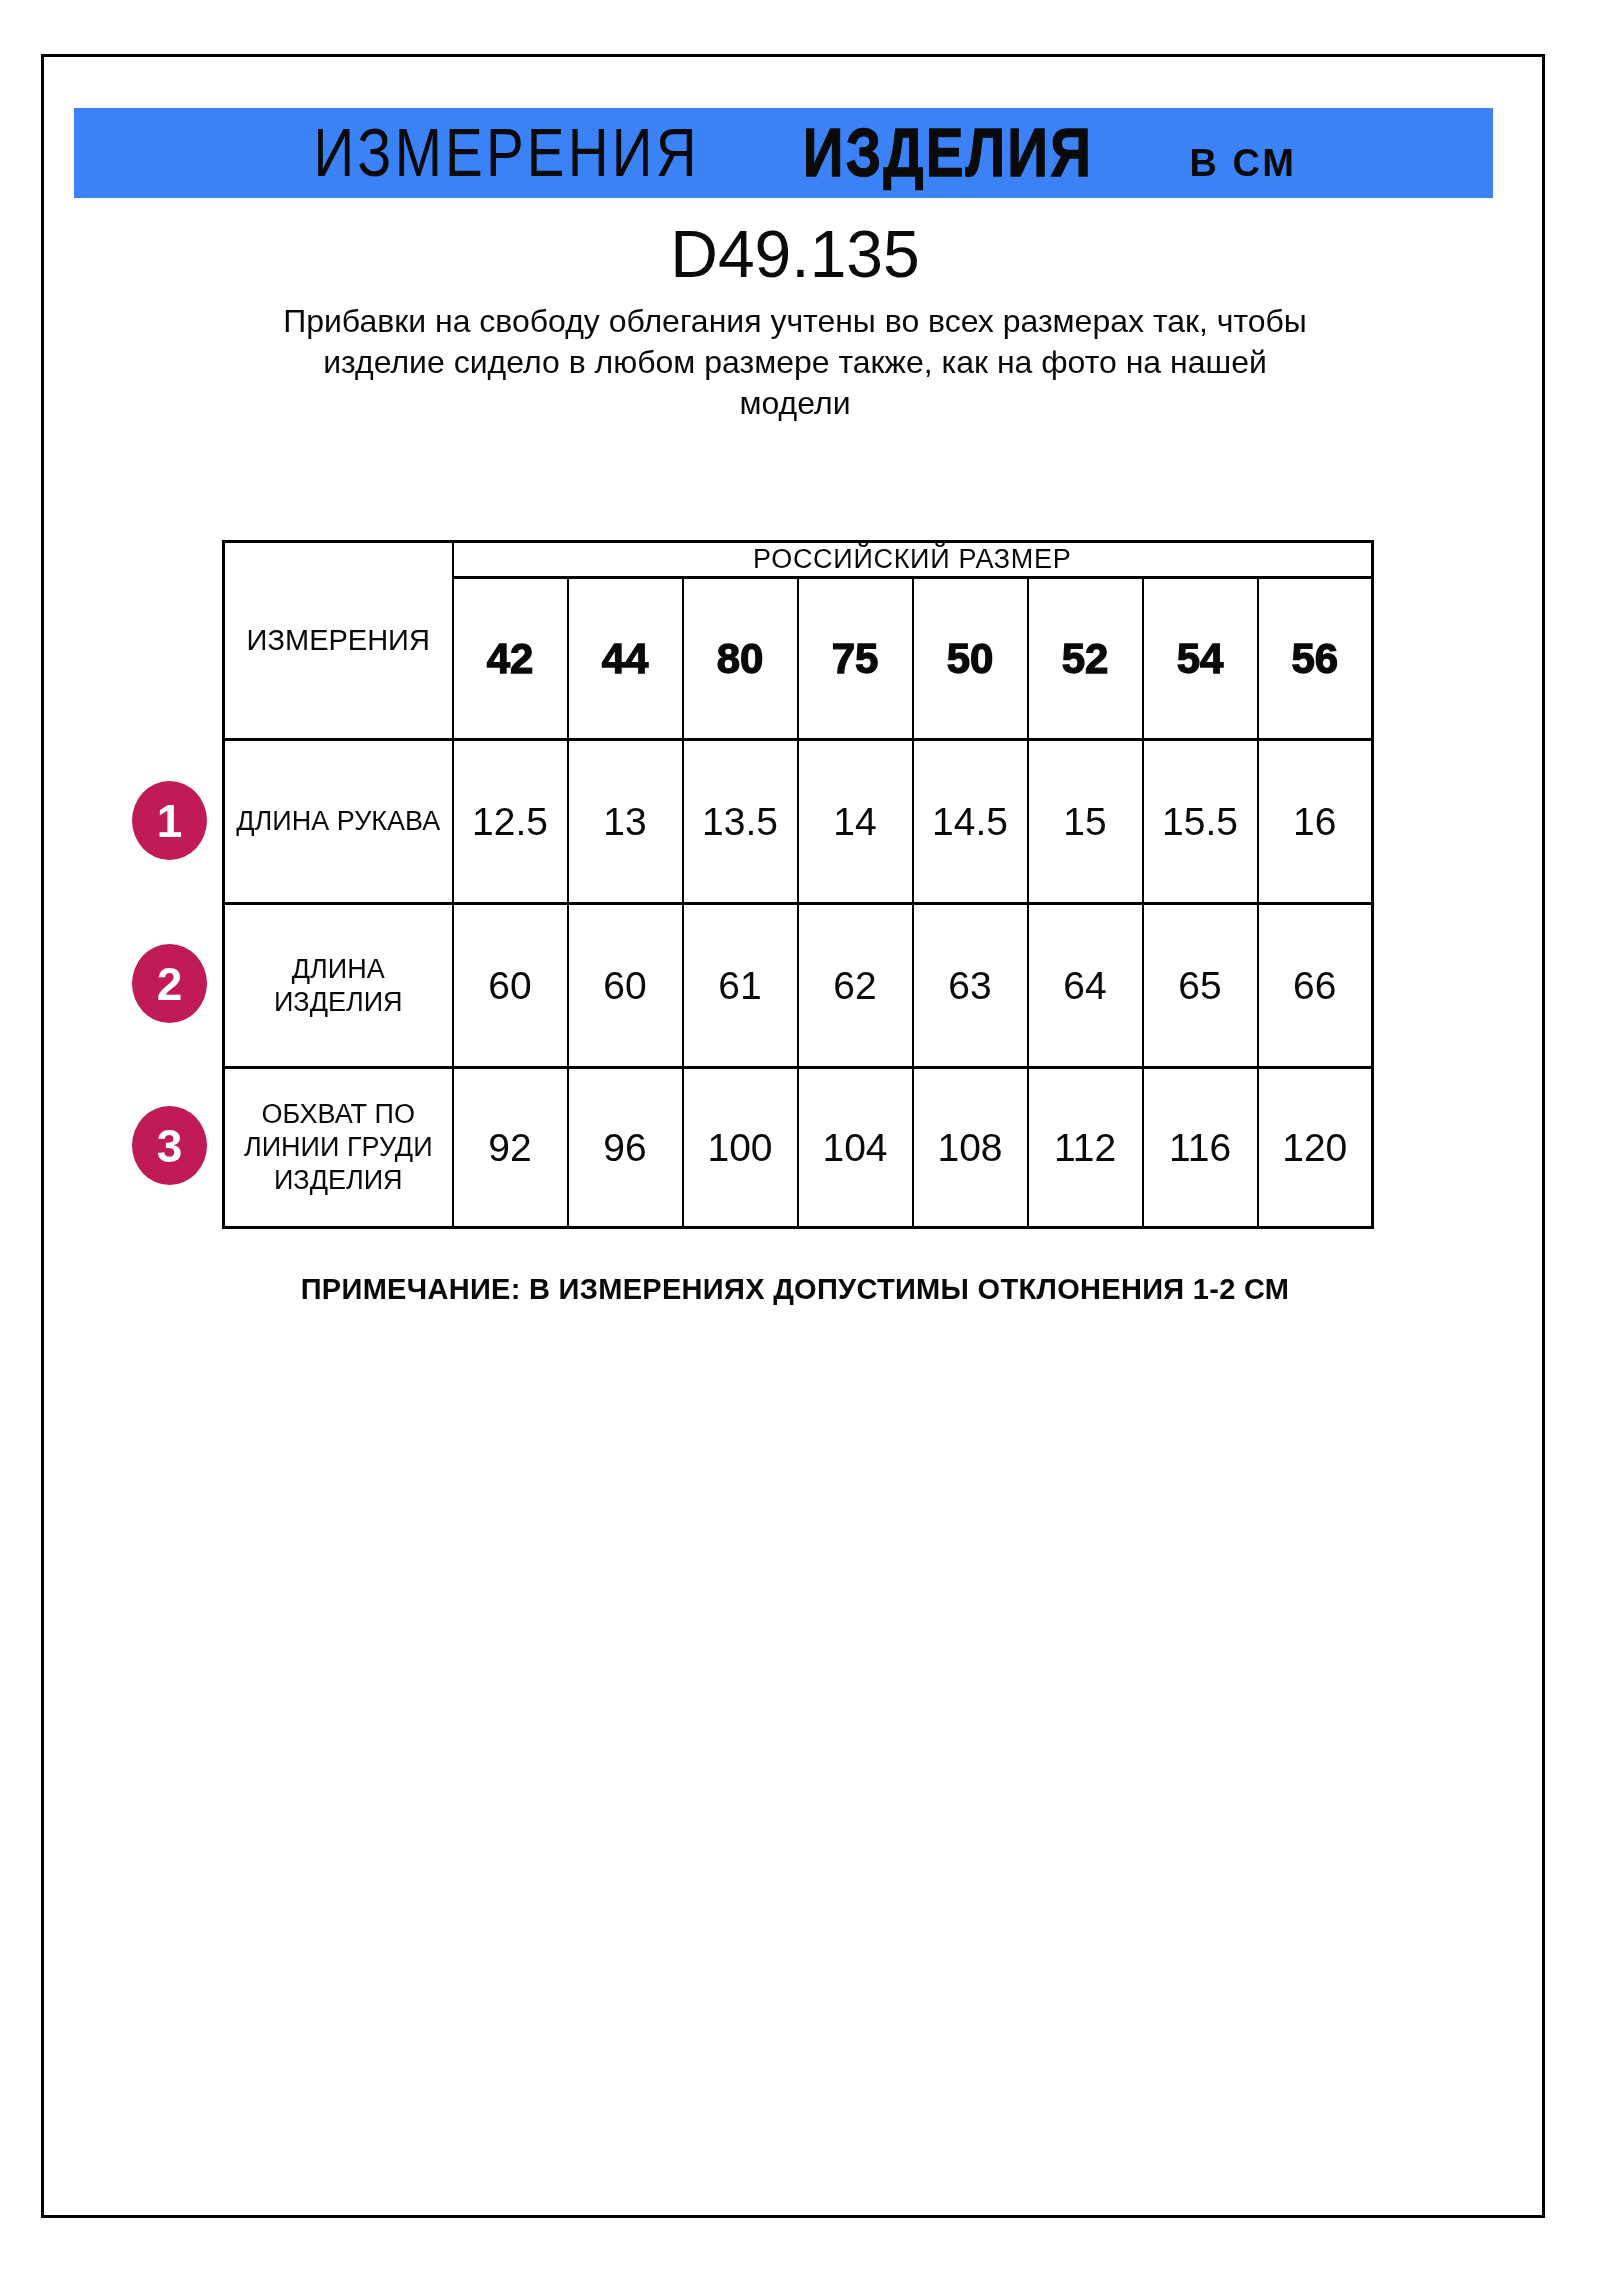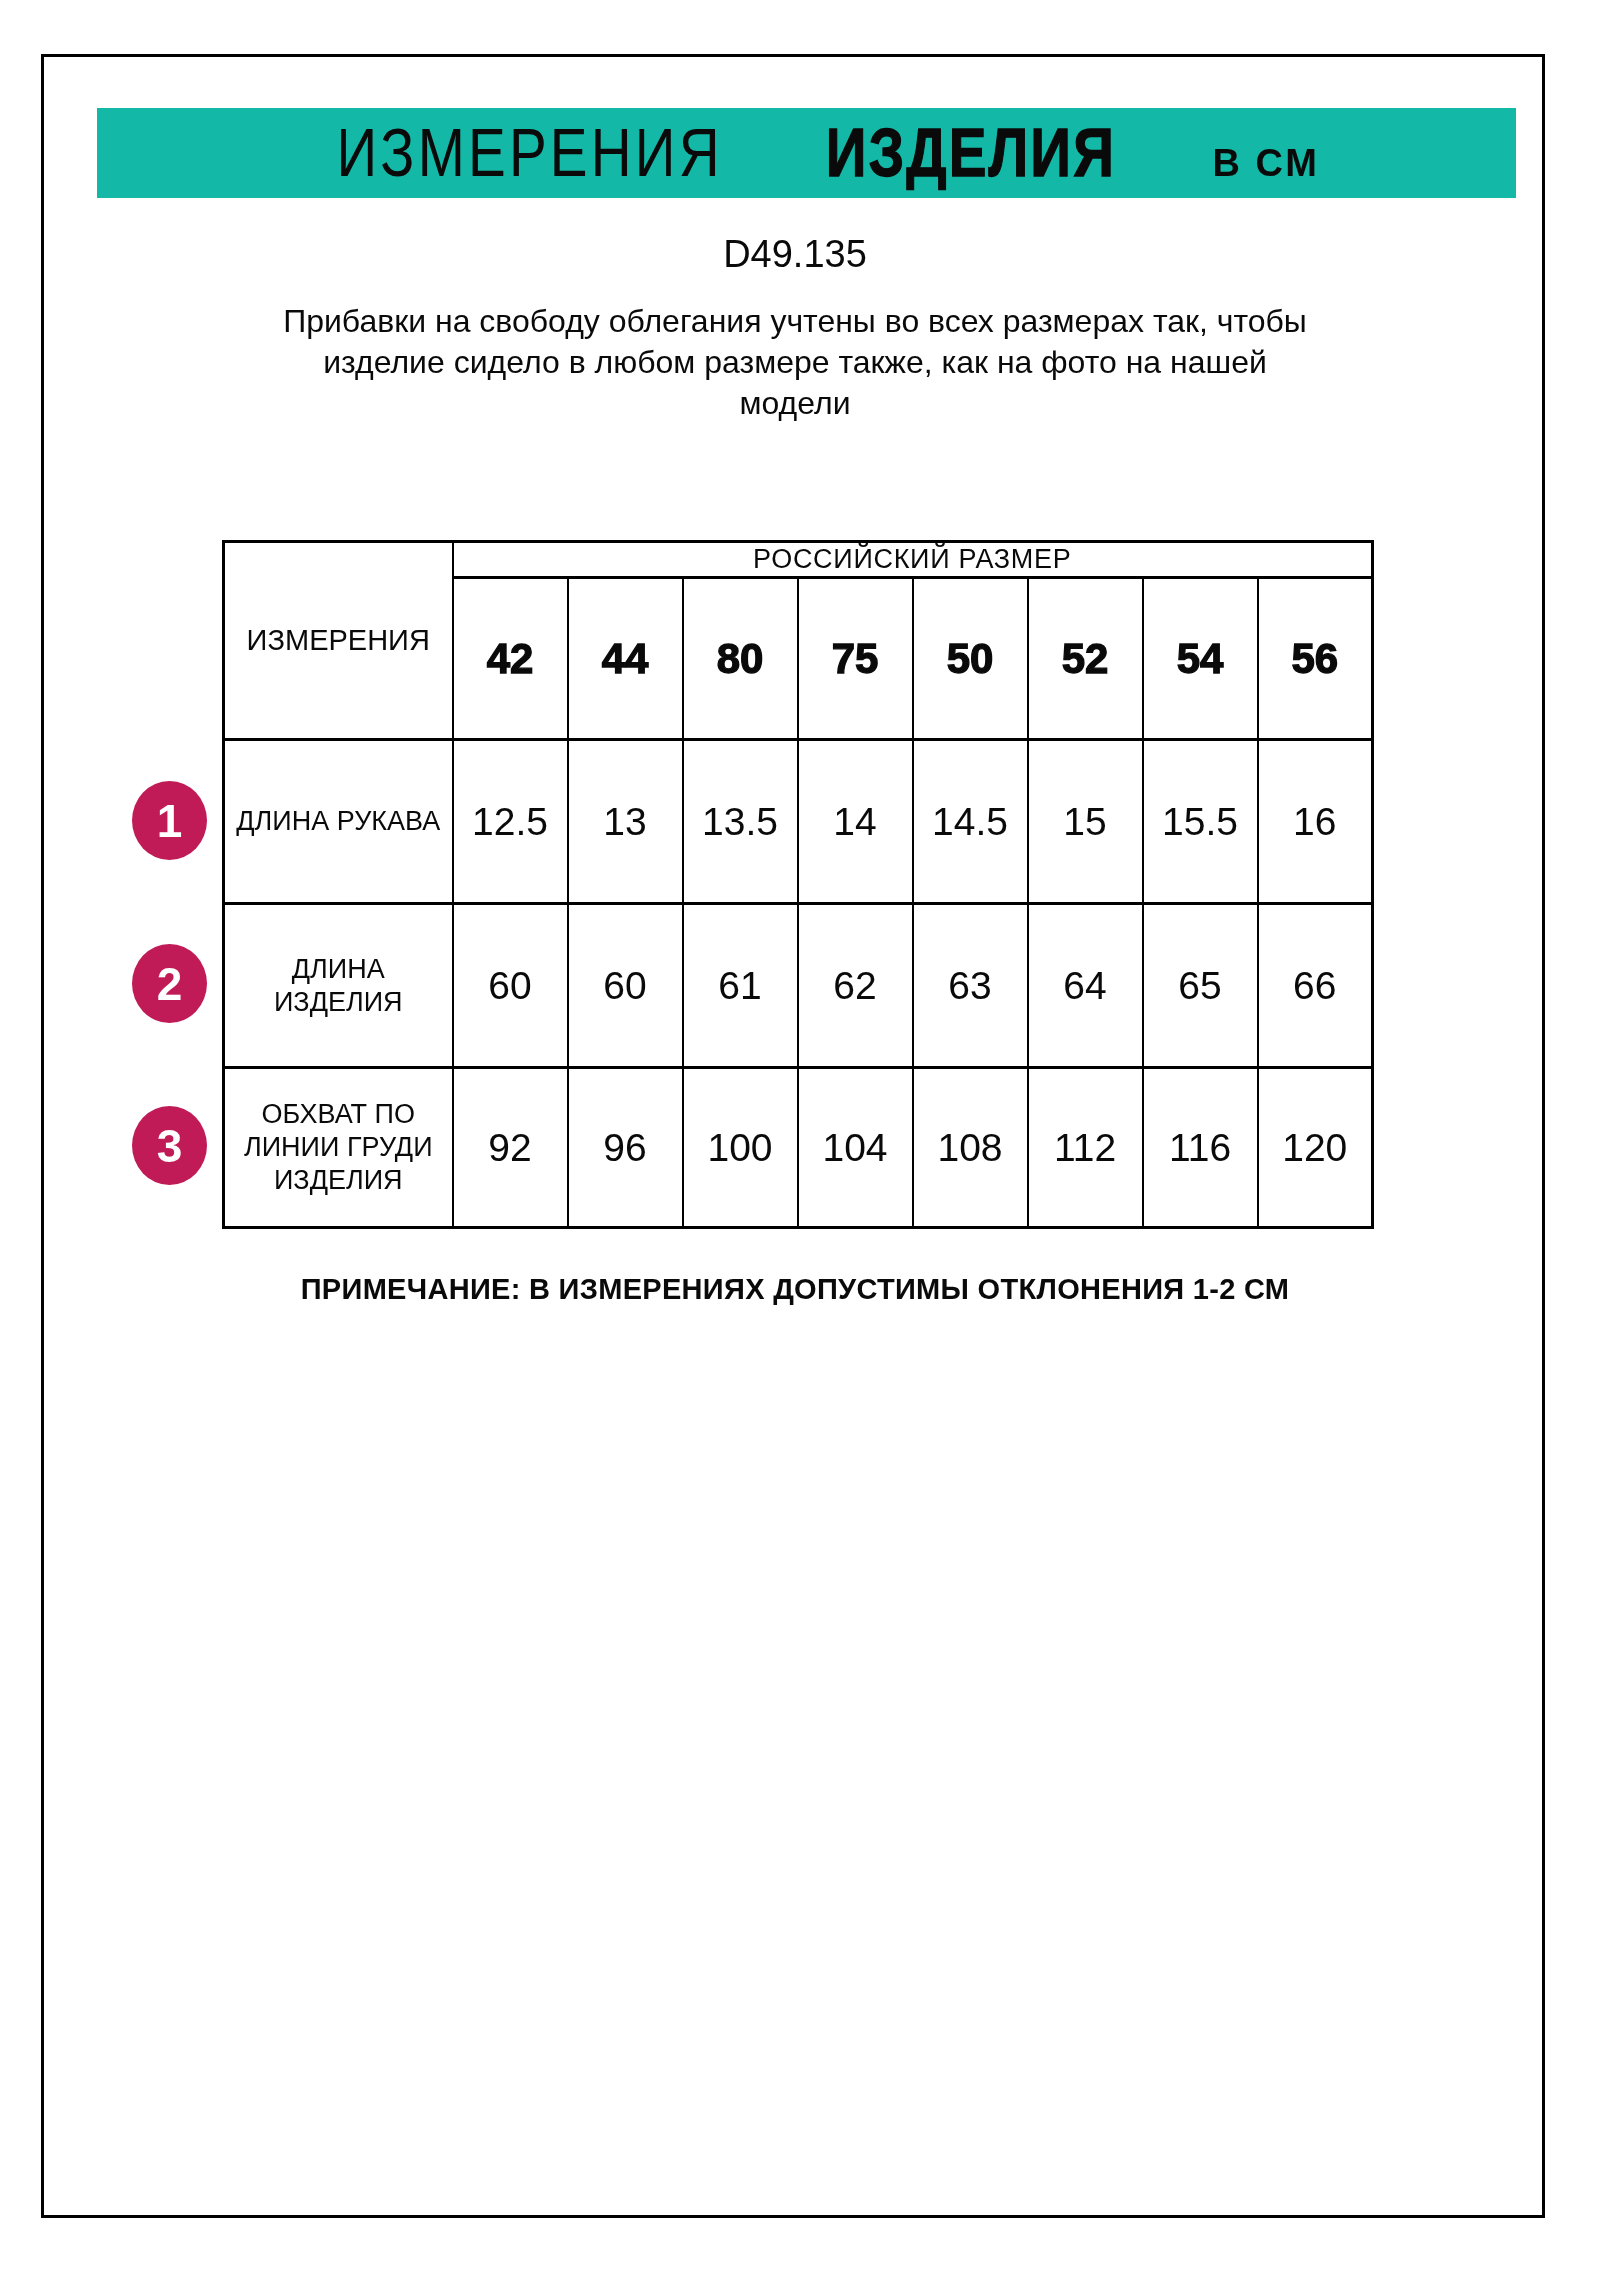--- a/index.html
+++ b/index.html
@@ -18,25 +18,25 @@
   .frame {
     position: absolute;
     left: 41px;
     top: 54px;
     width: 1498px;
     height: 2158px;
     border: 3.9px solid #000;
   }
   .title-bar {
     position: absolute;
-    left: 97px;
+    left: 74px;
     top: 108px;
     width: 1419px;
     height: 90px;
-    background: #14b8a6;
+    background: #3b82f6;
     text-align: center;
     line-height: 90px;
     white-space: nowrap;
   }
   .title-word-1 {
     font-size: 69px;
     font-weight: normal;
     letter-spacing: 3.9px;
     display: inline-block;
     transform: scaleX(0.82);
@@ -56,21 +56,21 @@
     letter-spacing: 2.6px;
     display: inline-block;
     margin-left: 62px;
   }
   .model-code {
     position: absolute;
     left: 43px;
     top: 225px;
     width: 1504px;
     text-align: center;
-    font-size: 38px;
+    font-size: 66px;
     line-height: 59px;
   }
   .fit-note {
     position: absolute;
     left: 43px;
     top: 301px;
     width: 1504px;
     text-align: center;
     font-size: 32px;
     line-height: 41px;

